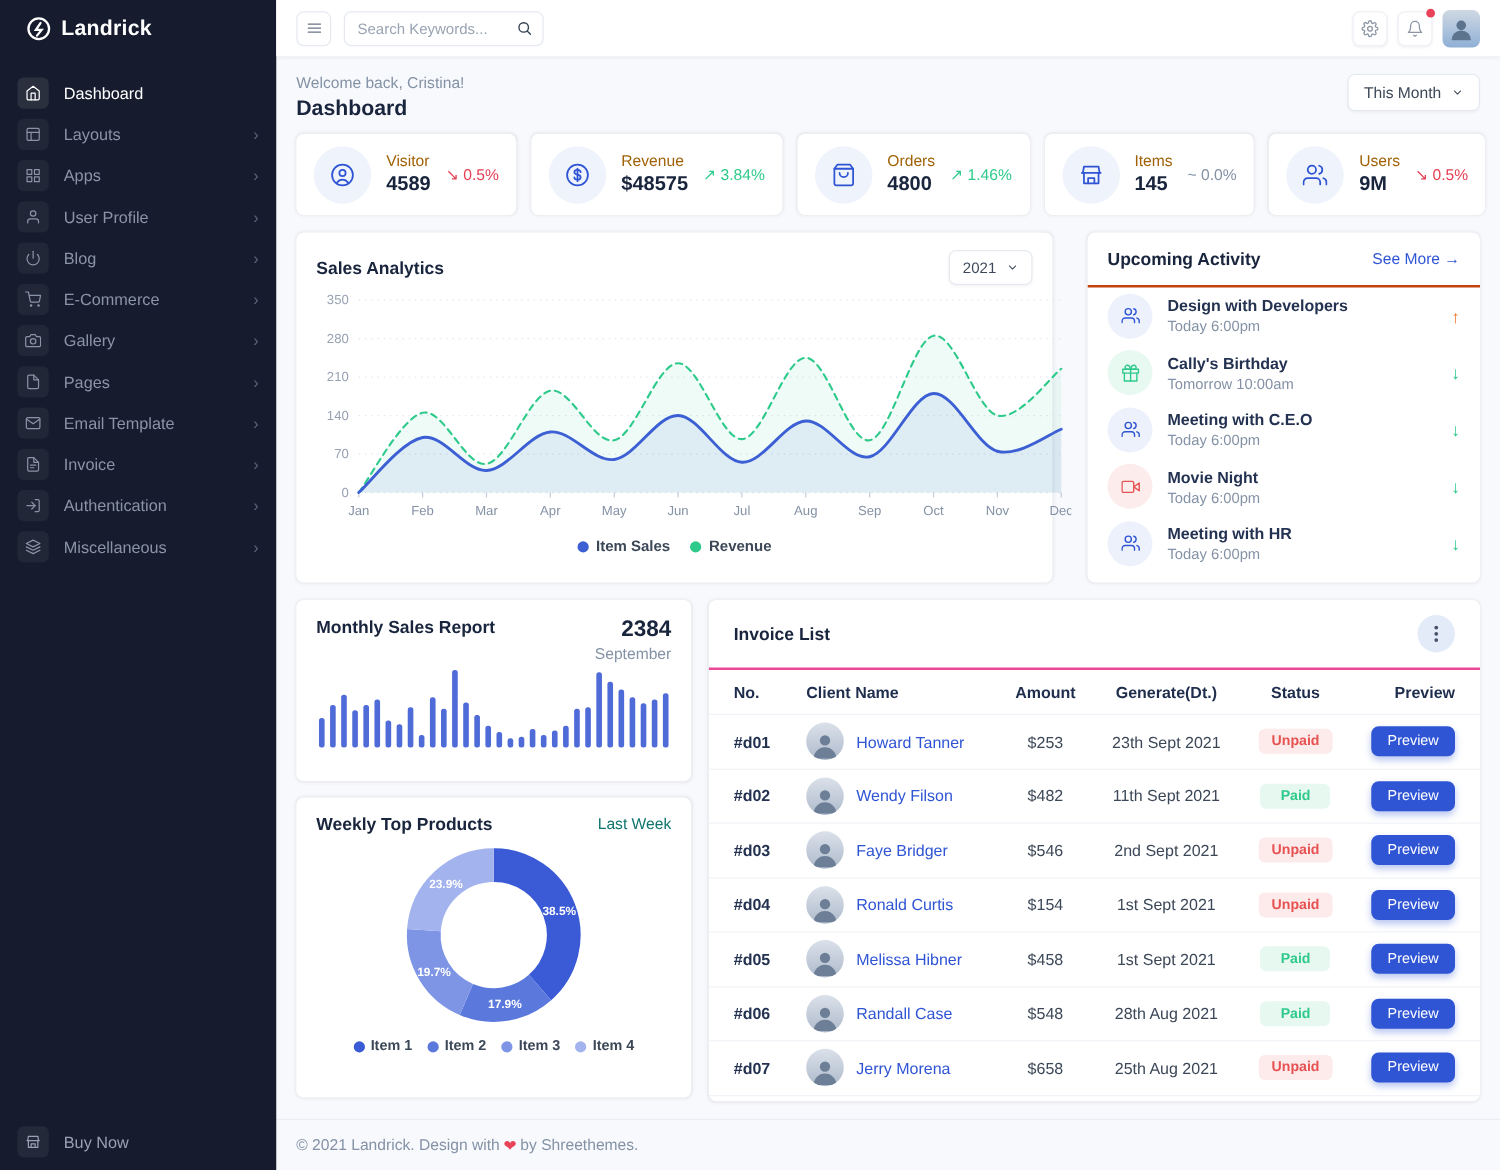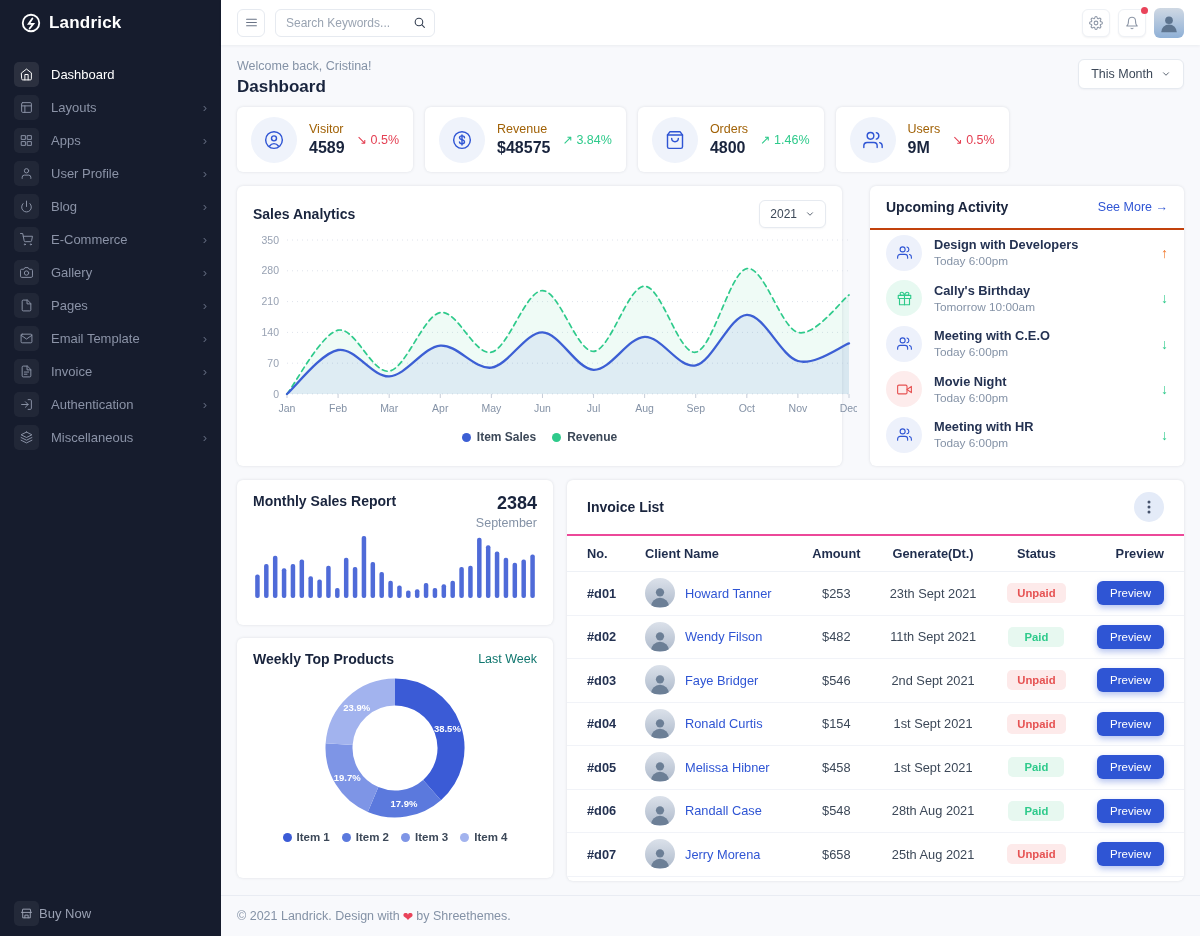--- a/index.html
+++ b/index.html
@@ -15,21 +15,21 @@
   .logo-mark { width:22px; height:22px; color:#fff; }
   .logo-text { color:#fff; font-size:17px; font-weight:bold; letter-spacing:.2px; }
   .nav { padding-top:12px; }
   .nav-item { display:flex; align-items:center; gap:12px; height:33px; padding:0 14px; color:#8b93a7; cursor:pointer; text-decoration:none; }
   .nav-item .ibox { width:25px; height:25px; border-radius:5px; background:rgba(255,255,255,.05); display:grid; place-items:center; flex-shrink:0; }
   .nav-item .ibox svg { width:13px; height:13px; stroke:currentColor; fill:none; stroke-width:1.8; stroke-linecap:round; stroke-linejoin:round; }
   .nav-item .lbl { font-size:13px; }
   .nav-item .chev { margin-left:auto; font-size:13px; color:#5c6478; }
   .nav-item.active { color:#fff; }
   .nav-item.active .ibox { background:rgba(255,255,255,.09); }
-  .buy-now { position:absolute; bottom:10px; left:14px; display:flex; align-items:center; color:#9aa1b3; cursor:pointer; }
+  .buy-now { position:absolute; bottom:10px; left:14px; display:flex; align-items:center; gap:12px; color:#9aa1b3; cursor:pointer; }
   .buy-now .ibox { width:25px; height:25px; border-radius:5px; background:rgba(255,255,255,.06); display:grid; place-items:center; }
   .buy-now .ibox svg { width:13px; height:13px; stroke:currentColor; fill:none; stroke-width:1.8; stroke-linecap:round; stroke-linejoin:round; }
   .buy-now .lbl { font-size:13px; }
 
   
   .main { flex:1; display:flex; flex-direction:column; min-width:0; }
   .topbar { height:45px; background:#fff; display:flex; align-items:center; padding:0 16px; gap:10px; box-shadow:0 1px 3px rgba(22,28,45,.06); position:relative; z-index:2; }
   .hamburger { width:28px; height:28px; border:1px solid #e6eaf0; border-radius:6px; background:#fff; display:grid; place-items:center; cursor:pointer; }
   .hamburger svg { width:13px; height:13px; stroke:#6a7486; stroke-width:2; stroke-linecap:round; }
   .search-box { width:160px; height:28px; border:1px solid #e6eaf0; border-radius:6px; background:#fff; display:flex; align-items:center; padding:0 8px 0 10px; gap:6px; }
@@ -367,20 +367,35 @@
                 <path d="M6 2L3 6v14a2 2 0 0 0 2 2h14a2 2 0 0 0 2-2V6l-3-4z"></path>
                 <line x1="3" y1="6" x2="21" y2="6"></line>
                 <path d="M16 10a4 4 0 0 1-8 0"></path>
               </svg>
             </span>
           <div>
               <div class="stat-lbl">Orders</div>
               <div class="stat-val">4800</div>
             </div>
           <span class="stat-delta trend-up"><span>↗</span> <span>1.46%</span></span>
+        </div>
+        <div class="card stat-card">
+          <span class="stat-ico">
+              <svg viewBox="0 0 24 24">
+                <path d="M4 10l1-6h14l1 6"></path>
+                <path d="M5 10v10h14V10"></path>
+                <path d="M9 20v-5h6v5"></path>
+                <path d="M3 10h18"></path>
+              </svg>
+            </span>
+          <div>
+              <div class="stat-lbl">Items</div>
+              <div class="stat-val">145</div>
+            </div>
+          <span class="stat-delta trend-flat"><span>~</span> <span>0.0%</span></span>
         </div>
         <div class="card stat-card">
           <span class="stat-ico">
               <svg viewBox="0 0 24 24">
                 <path d="M17 21v-2a4 4 0 0 0-4-4H5a4 4 0 0 0-4 4v2"></path>
                 <circle cx="9" cy="7" r="4"></circle>
                 <path d="M23 21v-2a4 4 0 0 0-3-3.87"></path>
                 <path d="M16 3.13a4 4 0 0 1 0 7.75"></path>
               </svg>
             </span>

